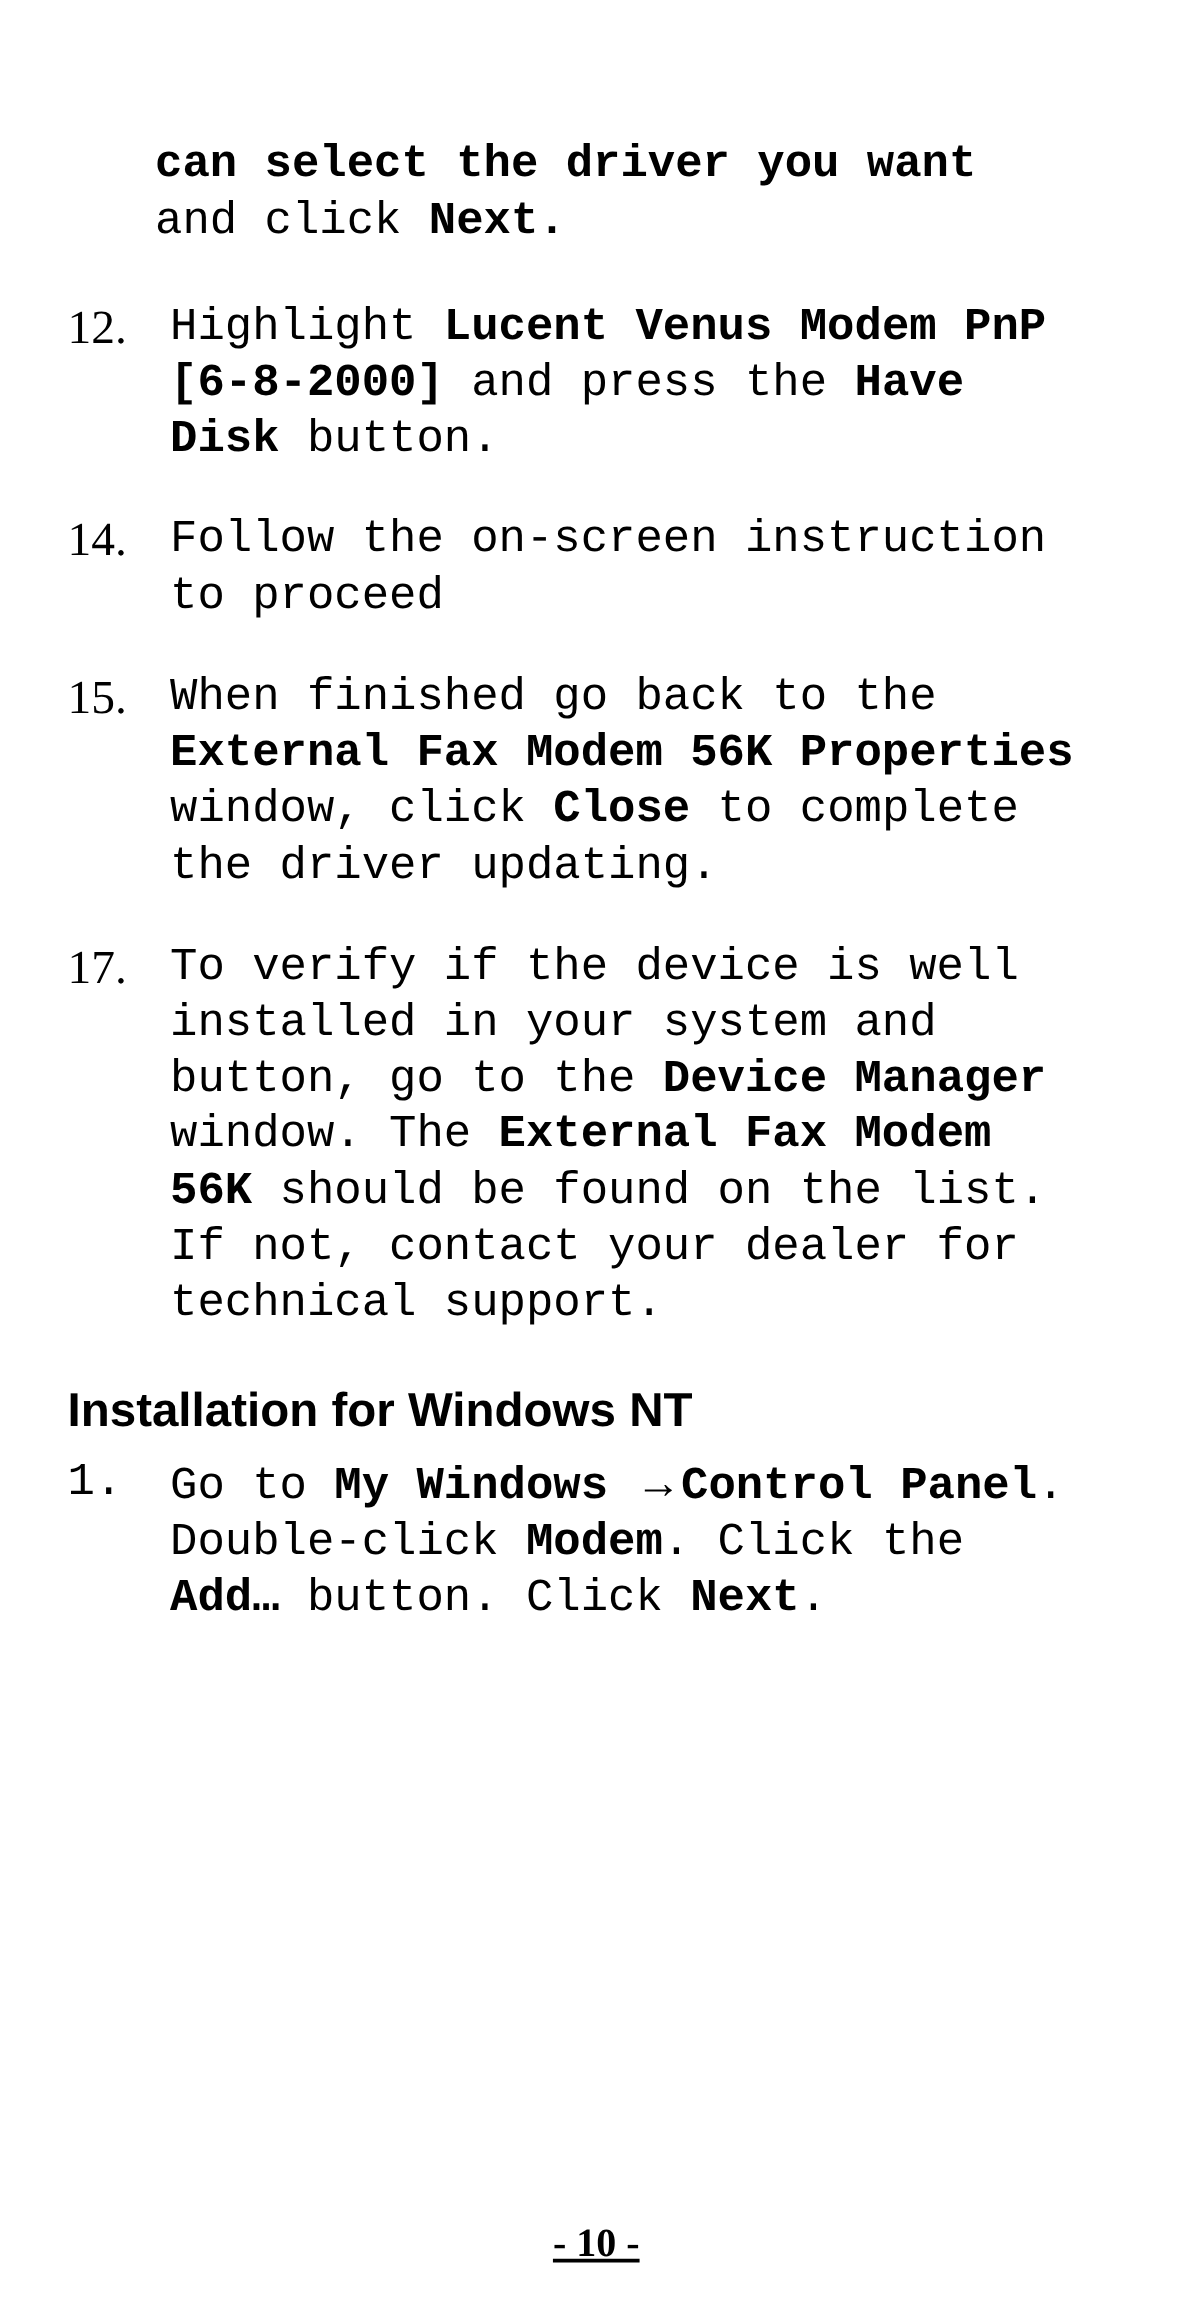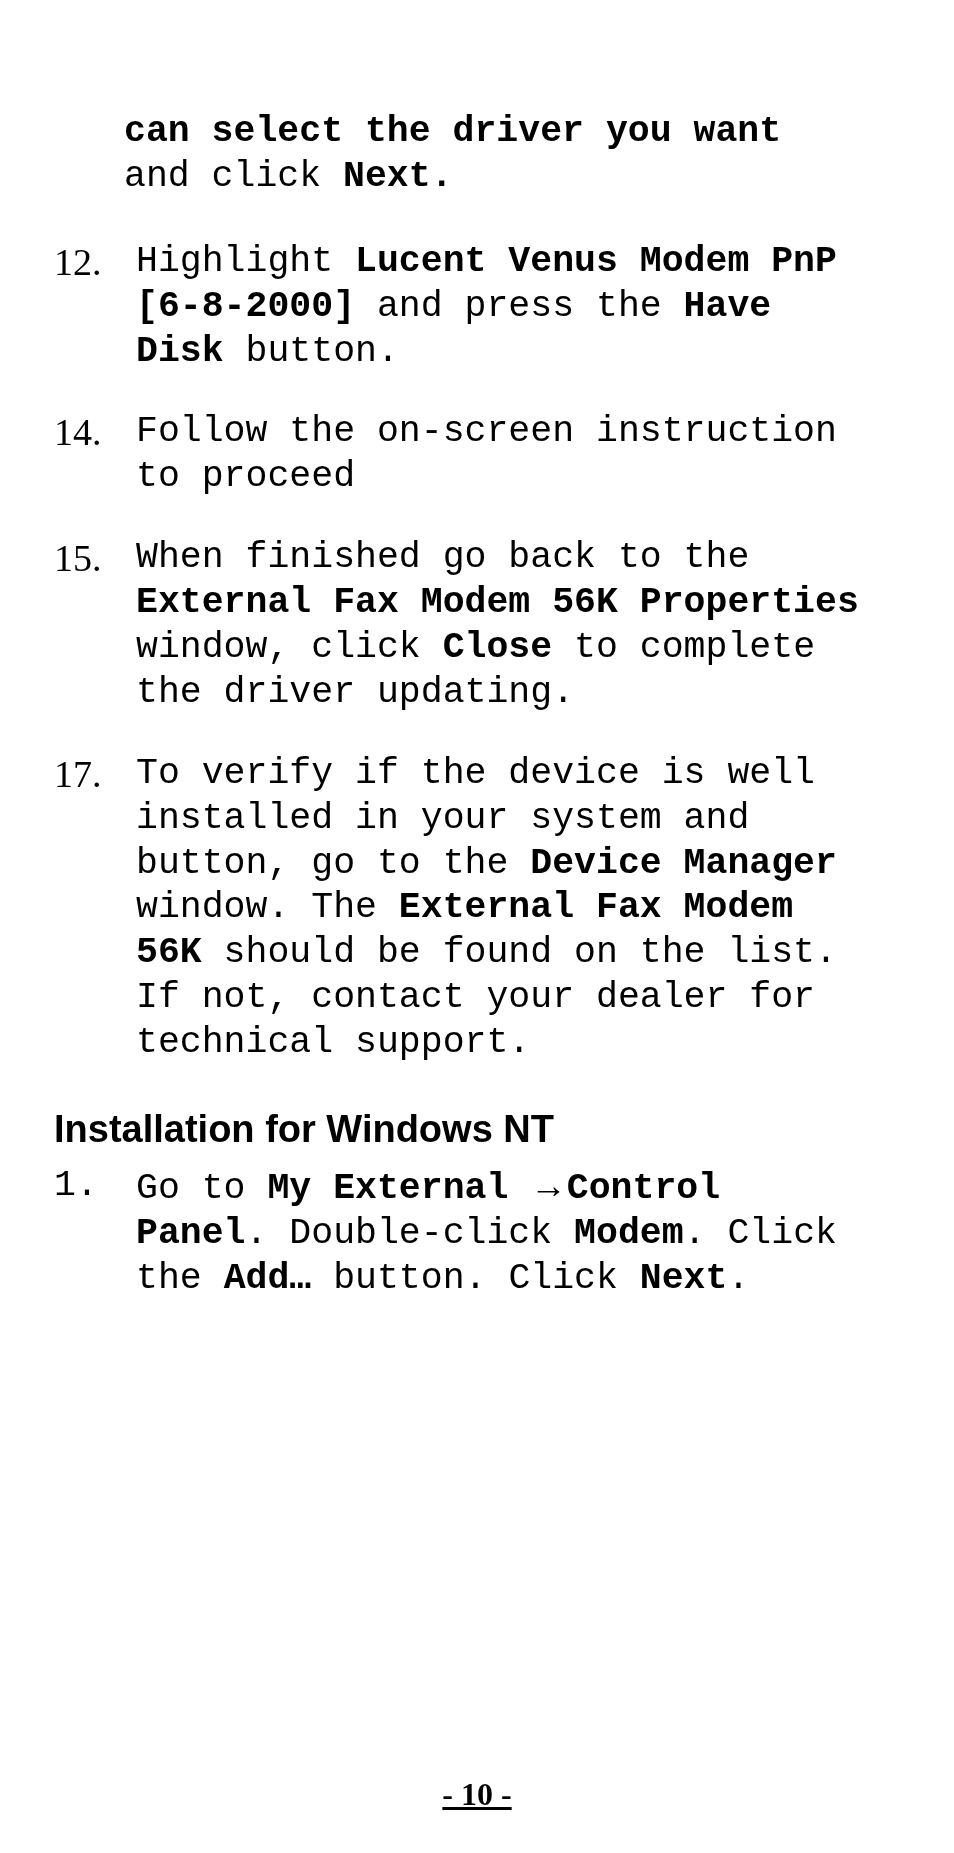--- a/index.html
+++ b/index.html
@@ -95,18 +95,18 @@
         <div class="num">17.</div>
         <div class="txt mono"><span>To verify if the device is well installed in your system and button, go to the </span><span class="b">Device Manager</span><span> window. The </span><span class="b">External Fax Modem 56K</span><span> should be found on the list. If not, contact your dealer for technical support.</span></div>
       </li>
     </ol>
 
   <div class="sans-heading">Installation for Windows NT</div>
 
   <ol class="main" id="list2">
       <li>
         <div class="num mono-num">1.</div>
-        <div class="txt mono"><span>Go to </span><span class="b">My External </span><span class="b arrow-glyph">→</span><span class="b">Control Panel</span><span>. Double-click </span><span class="b">Modem</span><span>. Click the </span><span class="b">Add…</span><span> button. Click </span><span class="b">Next</span><span>.</span></div>
+        <div class="txt mono"><span>Go to </span><span class="b">My Windows </span><span class="b arrow-glyph">→</span><span class="b">Control Panel</span><span>. Double-click </span><span class="b">Modem</span><span>. Click the </span><span class="b">Add…</span><span> button. Click </span><span class="b">Next</span><span>.</span></div>
       </li>
     </ol>
 
   <div class="page-number">- 10 -</div>
 </div>
 
 </body></html>

